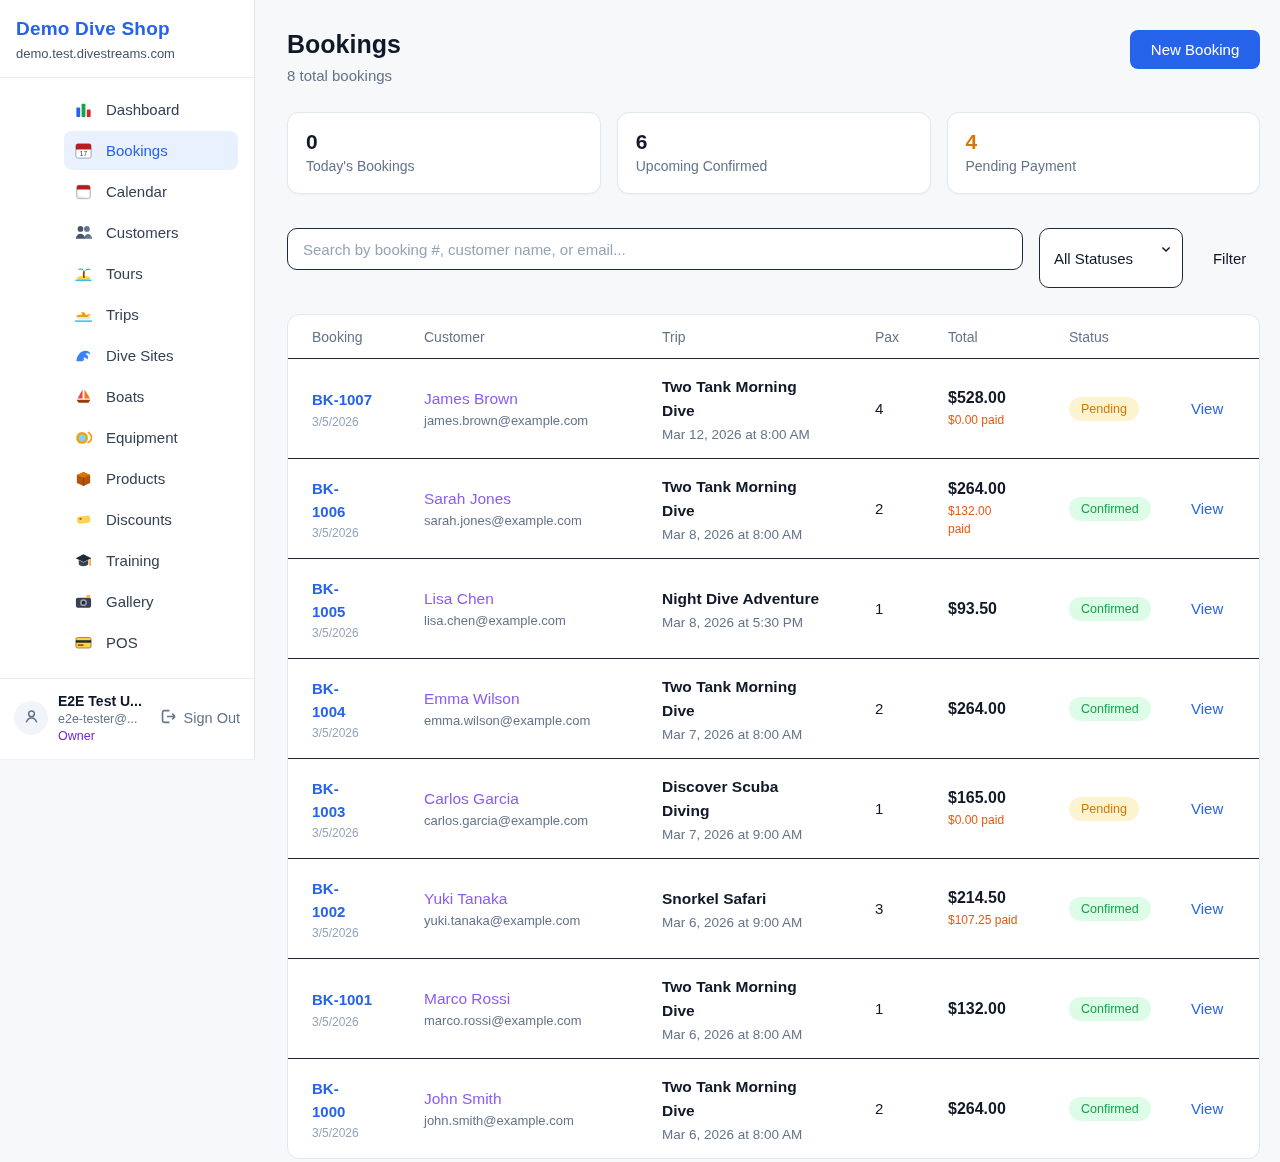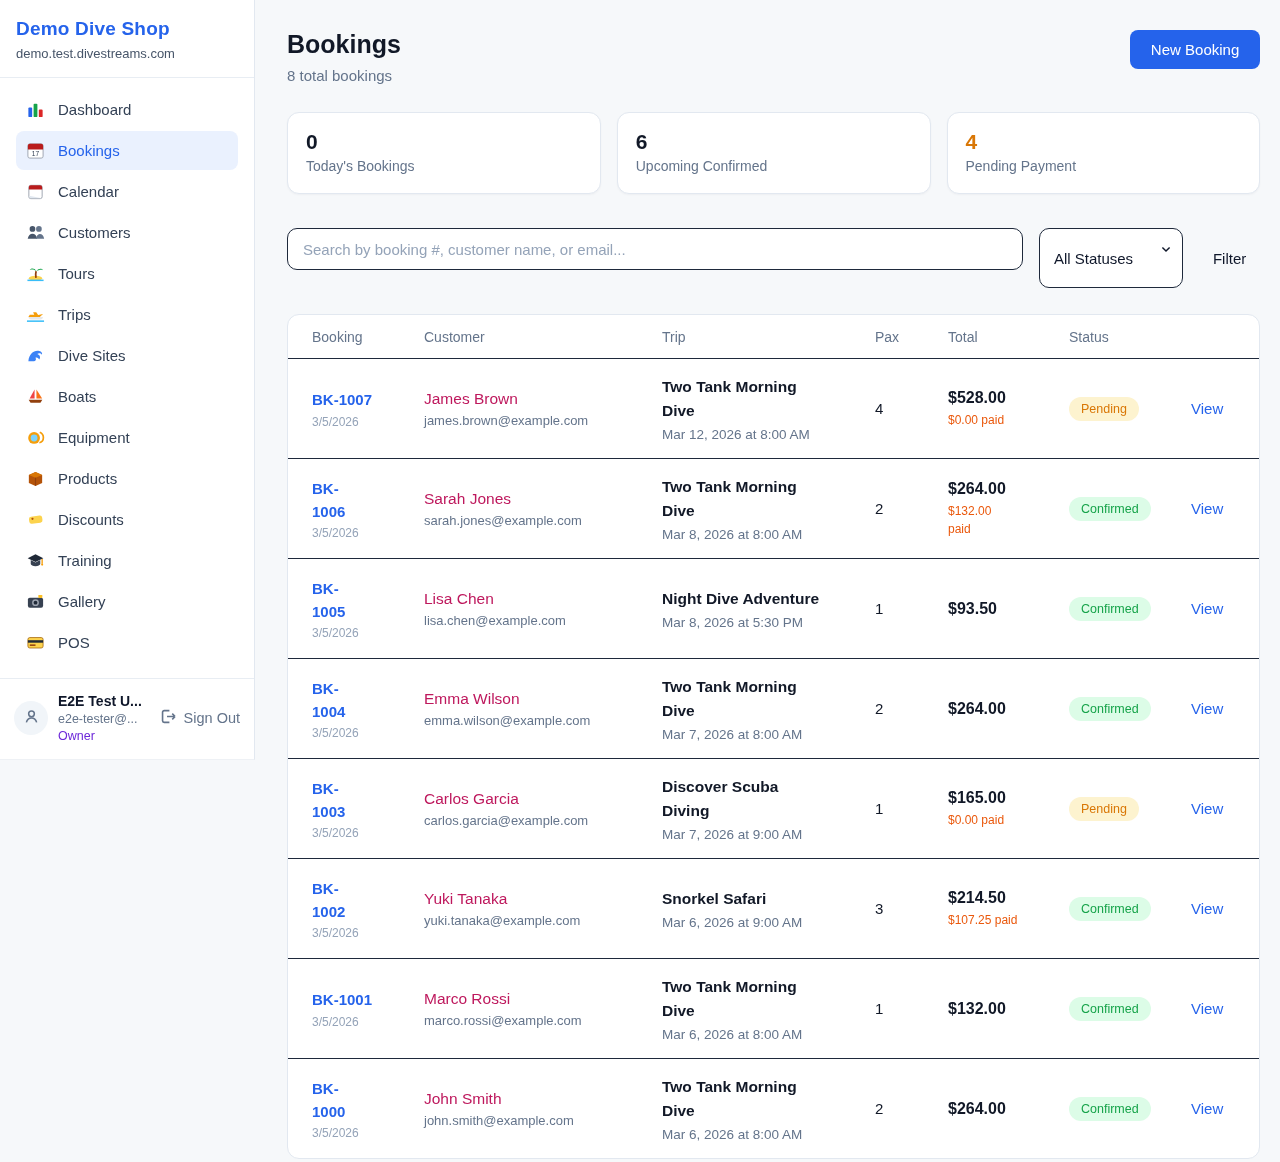--- a/index.html
+++ b/index.html
@@ -15,21 +15,21 @@
   
   .sidebar {
     width:255px; flex:0 0 255px;
     background:#ffffff;
     border-right:1px solid #e2e8f0;
     border-bottom:1px solid #eef1f5;
   }
   .side-head { padding:18px 16px 16px; border-bottom:1px solid #e8edf3; }
   .shop-name { color:#2563eb; font-size:19px; font-weight:700; letter-spacing:.2px; }
   .shop-domain { color:#475569; font-size:13px; margin-top:6px; }
-  .nav { padding:10px 8px 14px; }
+  .nav { padding:10px 8px 14px;margin-left:48px; }
   .nav-item {
     display:flex; align-items:center; gap:13px;
     padding:10px 10px; margin:2px 8px;
     border-radius:8px; font-size:15px; color:#334155; cursor:pointer;
   }
   .nav-item.active { background:#eaf1fe; color:#2563eb; font-weight:500; }
   .nav-icon { width:19px; height:19px; display:inline-flex; align-items:center; justify-content:center; flex:0 0 19px; }
   .nav-icon svg { width:19px; height:19px; }
 
   .side-foot {
@@ -105,21 +105,21 @@
   .tgrid { display:grid; grid-template-columns:112px 238px 213px 73px 121px 122px 1fr; }
   .thead { padding:0 24px; border-bottom:1px solid #1e293b; }
   .thead .tgrid { height:43px; align-items:center; }
   .th { font-size:14px; color:#64748b; font-weight:500; }
   .trow-wrap { padding:0 24px; border-bottom:1px solid #1e293b; }
   .trow-wrap:last-child { border-bottom:none; }
   .trow { min-height:99px; align-items:center; padding:14px 0; }
   .cell { padding-right:12px; }
   .bk-link { color:#2563eb; font-size:15px; font-weight:600; text-decoration:none; white-space:pre-line; display:block; line-height:1.55; cursor:pointer; }
   .bk-date { font-size:12px; color:#94a3b8; margin-top:3px; }
-  .cust-name { font-size:15.5px; color:#be185d; }
+  .cust-name { font-size:15.5px; color:#8b5cf6; }
   .cust-email { font-size:13px; color:#64748b; margin-top:5px; }
   .trip-name { font-size:15.5px; font-weight:600; color:#111827; white-space:pre-line; line-height:1.55; }
   .trip-date { font-size:13.5px; color:#64748b; margin-top:4px; }
   .pax { font-size:15px; color:#111827; }
   .total-amt { font-size:16px; font-weight:700; color:#111827; }
   .total-paid { font-size:12px; color:#ea580c; margin-top:4px; white-space:pre-line; line-height:1.5; }
   .badge {
     display:inline-block; padding:5px 12px; border-radius:999px;
     font-size:12.5px; font-weight:500;
   }

